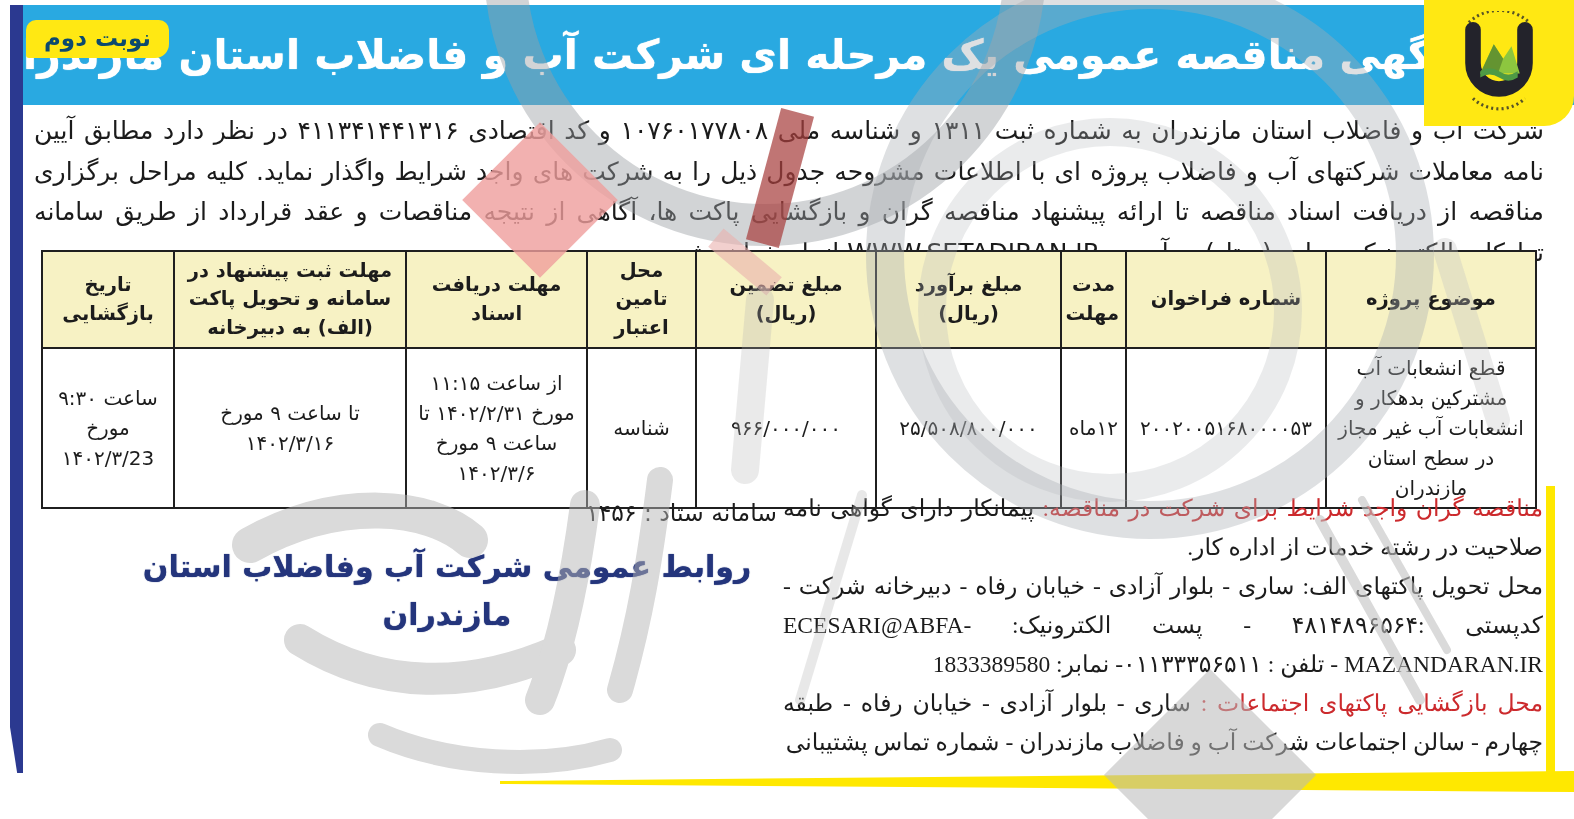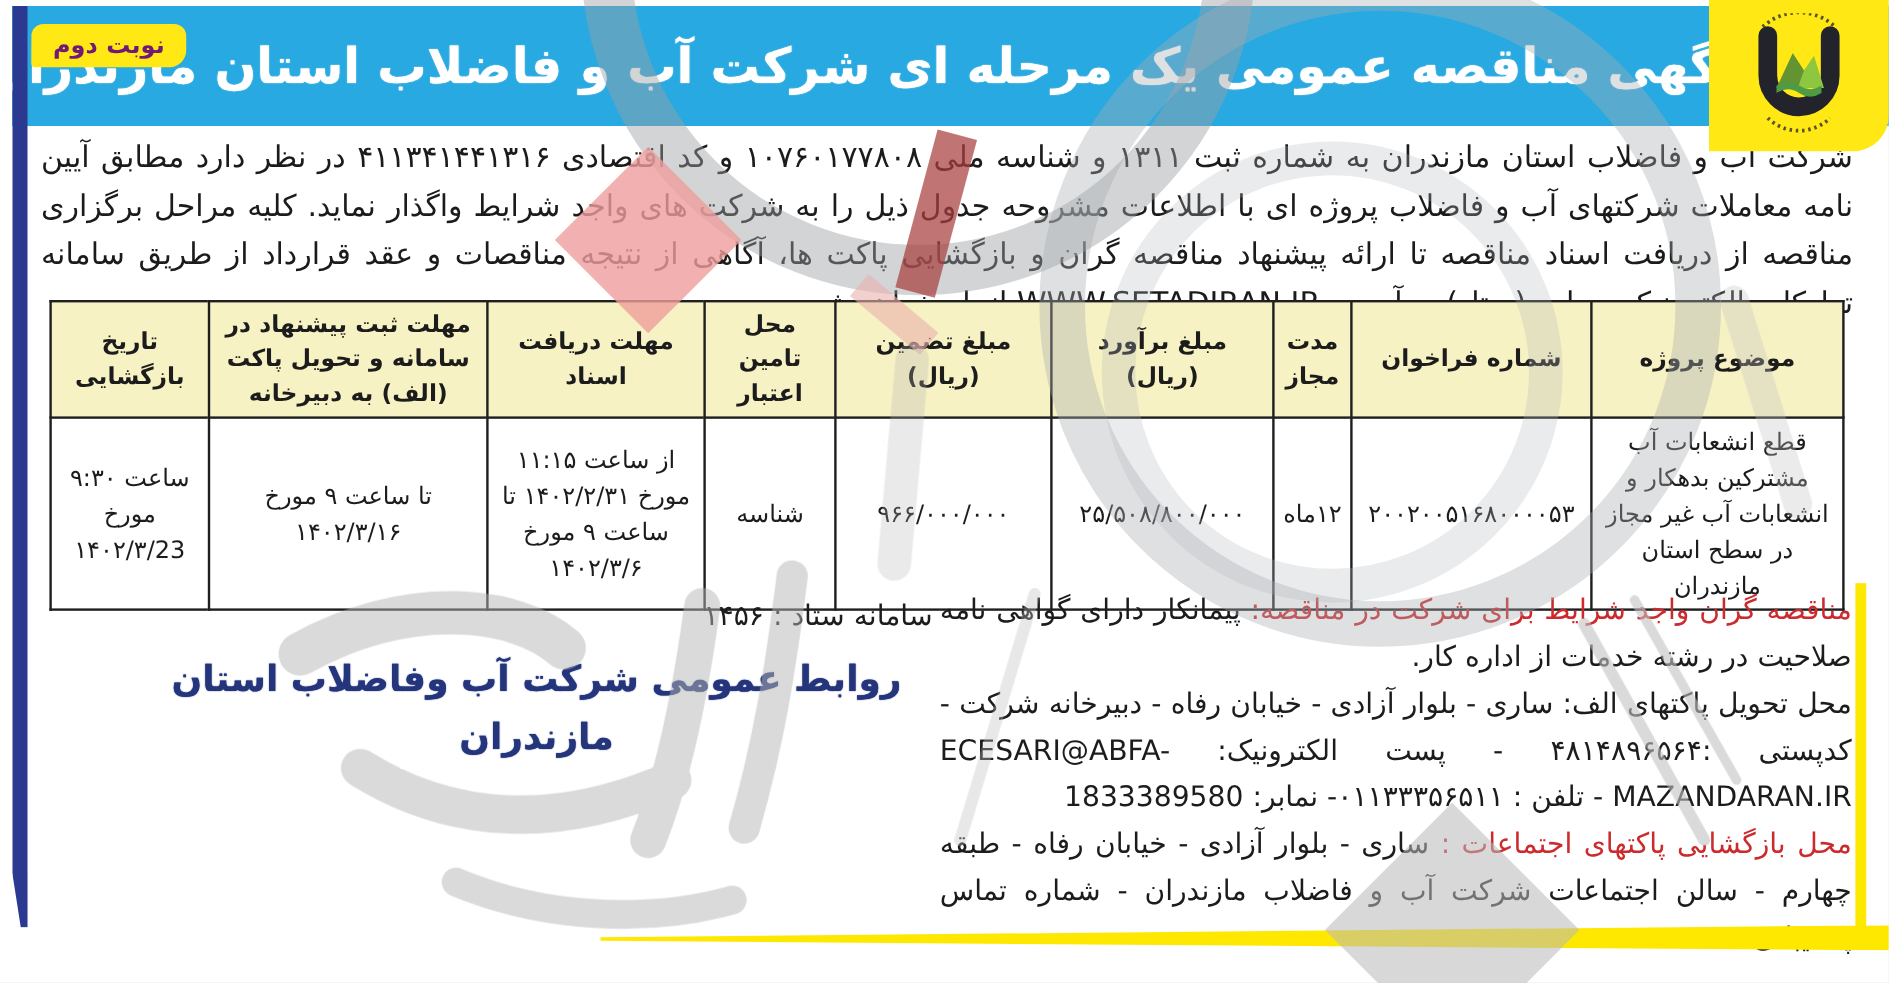--- a/index.html
+++ b/index.html
@@ -15,21 +15,21 @@
     background:#29a9e1; z-index:2;
   }
   .header-title {
     position:absolute; left:0; right:150px; top:0; height:100px;
     display:flex; align-items:center; justify-content:center;
     color:#ffffff; font-size:41px; font-weight:700; white-space:nowrap;
     text-shadow:0 0 1px #fff;
   }
   .badge {
     position:absolute; left:26px; top:20px; z-index:4;
-    background:#ffe813; color:#701a75; font-size:20px; font-weight:700;
+    background:#ffe813; color:#0c4a6e; font-size:23px; font-weight:700;
     padding:5px 18px 7px; border-radius:10px 10px 14px 3px;
   }
   .logo-box {
     position:absolute; right:0; top:0; width:150px; height:126px; z-index:5;
     background:#ffe813; border-radius:0 0 30px 0;
     display:flex; align-items:center; justify-content:center;
   }
   .left-bar {
     position:absolute; left:10px; top:5px; width:13px; height:768px;
     background:#2b3990; z-index:3;
@@ -51,21 +51,21 @@
   }
   table.tender thead th {
     background:#f7f2c4; font-size:19.5px; font-weight:700; height:97px;
     line-height:1.45;
   }
   table.tender tbody td { background:#ffffff; font-size:20px; height:136px; line-height:1.5; }
   td.num { font-size:21px; letter-spacing:1px; }
   
   .notes-right {
     position:absolute; right:31px; top:489px; width:760px; z-index:2;
-    font-size:23.5px; line-height:39px; text-align:justify;
+    font-size:23.5px; line-height:39px; text-align:justify;font-family:Liberation Serif, serif;
   }
   .notes-left {
     position:absolute; left:40px; top:489px; width:737px; z-index:2;
     font-size:23.5px; line-height:48px; text-align:justify;
   }
   .red { color:#cc2a2d; }
   .setad-line { }
   .signature {
     margin-top:6px; width:660px; text-align:center;
     font-size:30px; font-weight:700; color:#24357c;
@@ -119,21 +119,21 @@
         <col style="width:180px">
         <col style="width:109px">
       <col style="width:181px">
         <col style="width:232px">
         <col style="width:132px">
     </colgroup>
     <thead>
       <tr>
         <th>موضوع  پروژه</th>
         <th>شماره فراخوان</th>
-        <th>مدت مجاز</th>
+        <th>مدت مهلت</th>
         <th>مبلغ برآورد (ریال)</th>
         <th>مبلغ تضمین (ریال)</th>
         <th>محل تامین اعتبار</th>
         <th>مهلت دریافت اسناد</th>
         <th>مهلت ثبت پیشنهاد در سامانه و تحویل پاکت (الف) به دبیرخانه</th>
         <th>تاریخ بازگشایی</th>
       </tr>
     </thead>
     <tbody>
       <tr>

